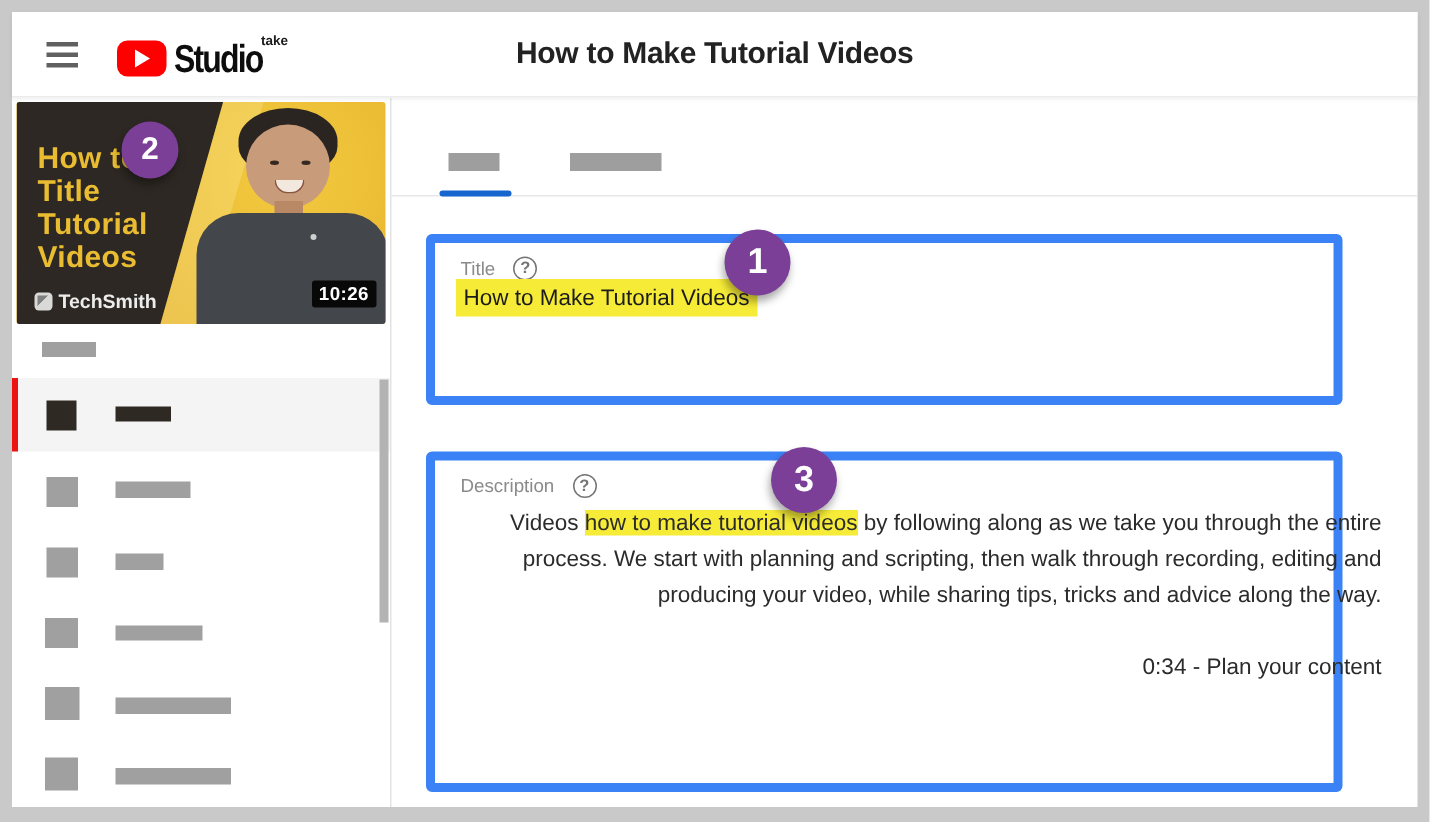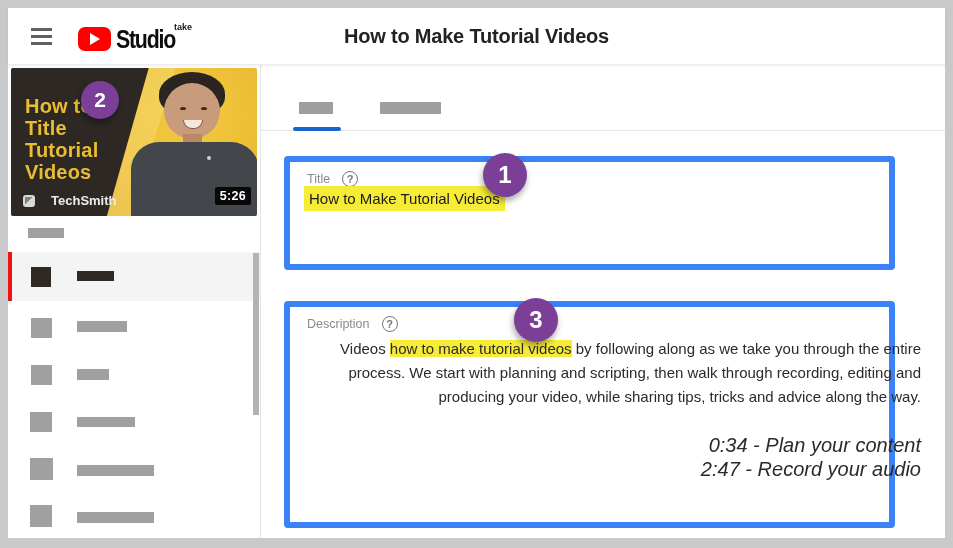--- a/index.html
+++ b/index.html
@@ -40,21 +40,21 @@
     font-weight:700;color:#e9bc32;letter-spacing:.2px;}
   .hair{position:absolute;left:148px;top:4px;width:66px;height:44px;border-radius:50% 50% 42% 42%;background:#2b2521;}
   .face{position:absolute;left:153px;top:15px;width:56px;height:56px;border-radius:50%;background:#c89c7b;}
   .eye{position:absolute;width:6px;height:3px;border-radius:50%;background:#37291f;}
   .smile{position:absolute;left:172px;top:52px;width:20px;height:9px;background:#f2e8de;
     border:1px solid #8a5540;border-top:none;border-radius:0 0 20px 20px;}
   .neck{position:absolute;left:172px;top:66px;width:19px;height:13px;background:#b98966;}
   .shirt{position:absolute;left:120px;top:74px;width:128px;height:76px;background:#43474b;
     border-radius:28px 28px 0 0;}
   .mic{position:absolute;left:196px;top:88px;width:4px;height:4px;border-radius:50%;background:#cfcfcf;}
-  .watermark{position:absolute;left:12px;top:125px;display:flex;align-items:center;gap:16px;
+  .watermark{position:absolute;left:12px;top:125px;display:flex;align-items:center;gap:4px;
     color:#ececec;font-size:13px;font-weight:700;}
   .wm-ico{width:12px;height:12px;background:#e8e8e8;border-radius:3px;position:relative;opacity:.92;}
   .wm-ico:after{content:"";position:absolute;left:2px;top:2px;right:2px;bottom:2px;
     background:linear-gradient(135deg,#888 45%,transparent 45%);}
   .duration{position:absolute;right:6px;bottom:11px;background:rgba(0,0,0,.88);color:#fff;
     font-size:12.5px;font-weight:700;padding:2px 5px;border-radius:2px;letter-spacing:.3px;}
 
   .nav-row{position:absolute;left:8px;width:252px;z-index:3;cursor:pointer;}
   .ph{position:absolute;background:#a0a0a0;}
   .ph.dark{background:#2e2922;}
@@ -70,21 +70,21 @@
   .fieldbox{position:absolute;left:284px;width:611px;background:#fff;border:6px solid #3b82f6;
     border-radius:4px;z-index:3;}
   .field-label{position:absolute;left:17px;top:9px;display:flex;align-items:center;gap:12px;
     font-size:12.5px;color:#8a8a8a;}
   .help{display:inline-flex;align-items:center;justify-content:center;width:16px;height:16px;
     border:1.5px solid #757575;border-radius:50%;font-size:11px;color:#757575;font-weight:700;cursor:pointer;}
   .hl{background:#f6ec38;}
   .title-value{position:absolute;left:14px;top:28px;font-size:15px;color:#1c1c1c;}
   .title-value .hl{padding:4px 5px;}
   .desc-text{position:absolute;left:17px;top:30px;width:614px;font-size:15px;line-height:24px;color:#2b2b2b;}
-  .ts{font-size:20px;line-height:24px;color:#2b2b2b;font-style:italic;}
+  .ts{font-size:15px;line-height:24px;color:#2b2b2b;}
   .spacer{height:24px;}
 
   
   .badge{position:absolute;border-radius:50%;display:flex;align-items:center;justify-content:center;
     color:#fff;font-weight:700;z-index:6;box-shadow:-1px 4px 6px rgba(0,0,0,.35);}
 </style>
 </head>
 <body>
 
 <div id="screen">
@@ -120,21 +120,21 @@
     <div class="thumb-title">
       <div>How to</div>
       <div>Title</div>
       <div>Tutorial</div>
       <div>Videos</div>
     </div>
     <div class="watermark">
       <span class="wm-ico"></span>
       <span>TechSmith</span>
     </div>
-    <div class="duration">5:26</div>
+    <div class="duration">10:26</div>
   </div>
 
   <div class="nav-row" style="top:222px;height:24px;">
     <div class="ph" style="left:20px;top:6px;width:36px;height:10px;"></div>
   </div>
 
   <div class="nav-row" style="top:252px;height:49px;background:#f4f4f4;">
     <div class="redbar"></div>
     <div class="ph dark" style="left:23px;top:15px;width:20px;height:20px;"></div>
     <div class="ph dark" style="left:69px;top:19px;width:37px;height:10px;"></div>
@@ -185,19 +185,18 @@
 
   <div class="fieldbox" style="top:301px;height:227px;text-align:right;">
     <div class="field-label">
       <span>Description</span>
       <span class="help">?</span>
     </div>
     <div class="desc-text">
       <span>Videos </span><span class="hl" style="background: rgb(246, 236, 56);">how to make tutorial videos</span><span> by following along as we take you through the entire process. We start with planning and scripting, then walk through recording, editing and producing your video, while sharing tips, tricks and advice along the way.</span>
       <div class="spacer"></div>
       <div class="ts">0:34 - Plan your content</div>
-      <div class="ts">2:47 - Record your audio</div>
     </div>
   </div>
   <div class="badge" style="left: 514px; top: 298px; width: 44px; height: 44px; font-size: 24px; background: rgb(123, 63, 152);">3</div>
 
   <div class="badge" style="left: 81px; top: 81px; width: 38px; height: 38px; font-size: 21px; background: rgb(123, 63, 152);">2</div>
 </div>
 
 </body></html>

